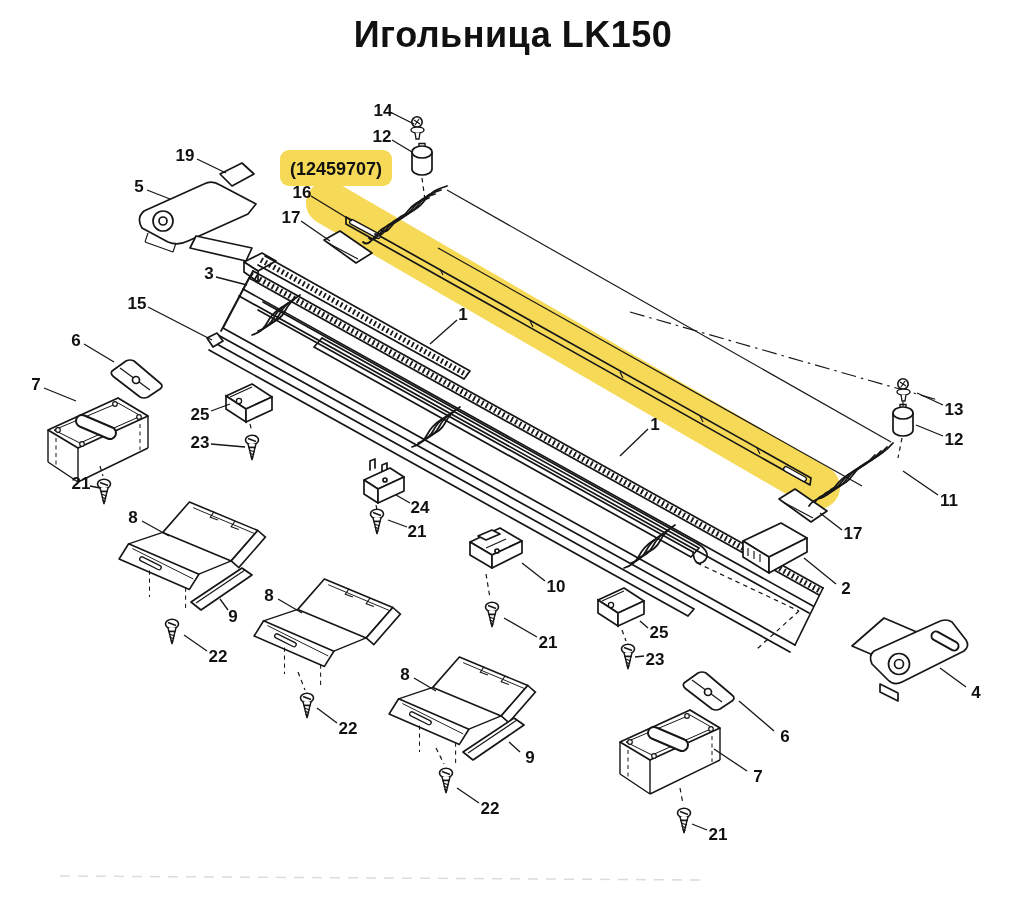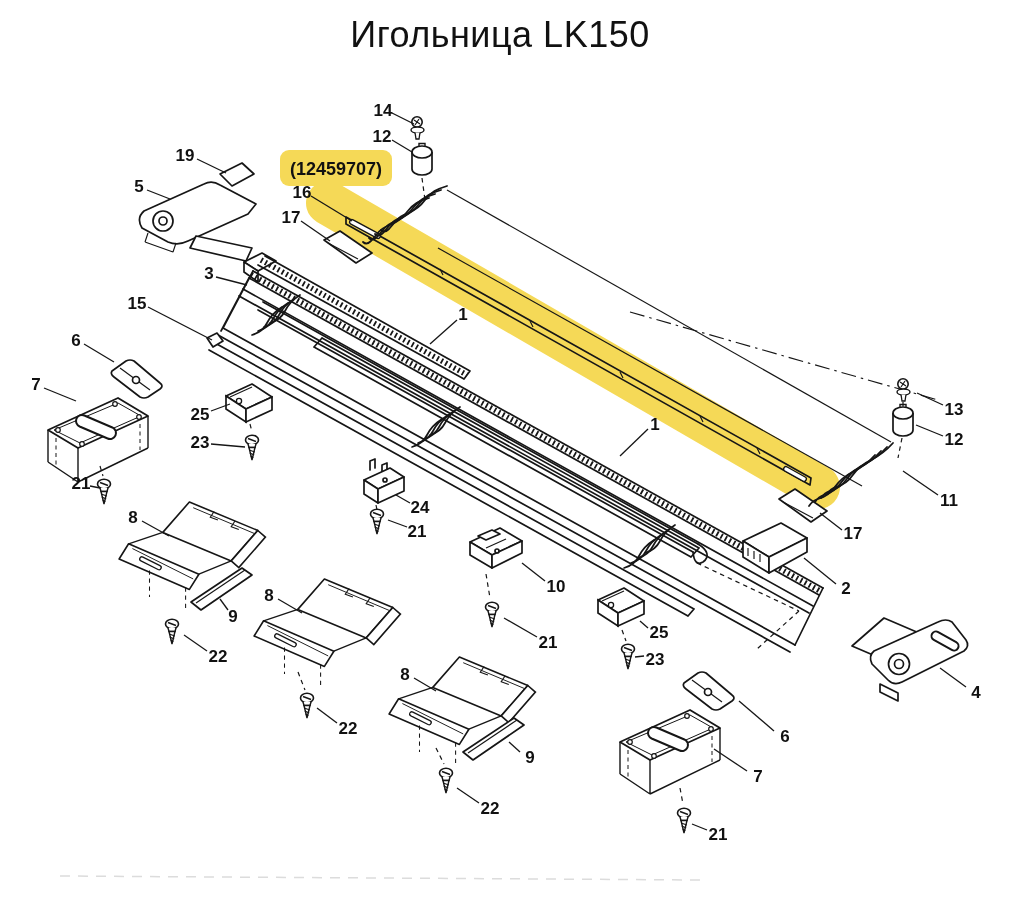--- a/index.html
+++ b/index.html
@@ -1,19 +1,19 @@
 <!DOCTYPE html>
 <html><head>
 <meta charset="utf-8">
 <style>
   html,body{margin:0;padding:0;background:#ffffff;}
   .page{position:relative;width:1024px;height:900px;background:#fff;overflow:hidden;
         font-family:"Liberation Sans", sans-serif;}
-  .title{position:absolute;top:14px;left:0;width:1000px;text-align:center;margin:0;
-         font-size:36px;font-weight:400;color:#111;letter-spacing:0.5px;}
+  .title{position:absolute;top:14px;left:13px;width:1000px;text-align:center;margin:0;
+         font-size:36px;font-weight:700;color:#111;letter-spacing:0.5px;}
   svg{position:absolute;top:0;left:0;}
   svg .ln{stroke:#161616;stroke-width:1.7;fill:none;stroke-linecap:round;stroke-linejoin:round;}
   svg .fc{stroke:#161616;stroke-width:1.7;fill:#ffffff;stroke-linejoin:round;}
   svg .thin{stroke:#161616;stroke-width:1.15;fill:none;}
   svg .dsh{stroke:#161616;stroke-width:1.2;fill:none;stroke-dasharray:4.5,4;}
   svg .chain{stroke:#161616;stroke-width:1.15;fill:none;stroke-dasharray:15,5,2.5,5;}
   svg .serr{stroke:#161616;stroke-width:5.5;fill:none;stroke-dasharray:1.8,3;}
   svg text.lbl{font-family:"Liberation Sans",sans-serif;font-size:17px;font-weight:700;fill:#111;}
   svg text.pn{font-family:"Liberation Sans",sans-serif;font-size:18px;font-weight:700;fill:#111;}
 </style>

